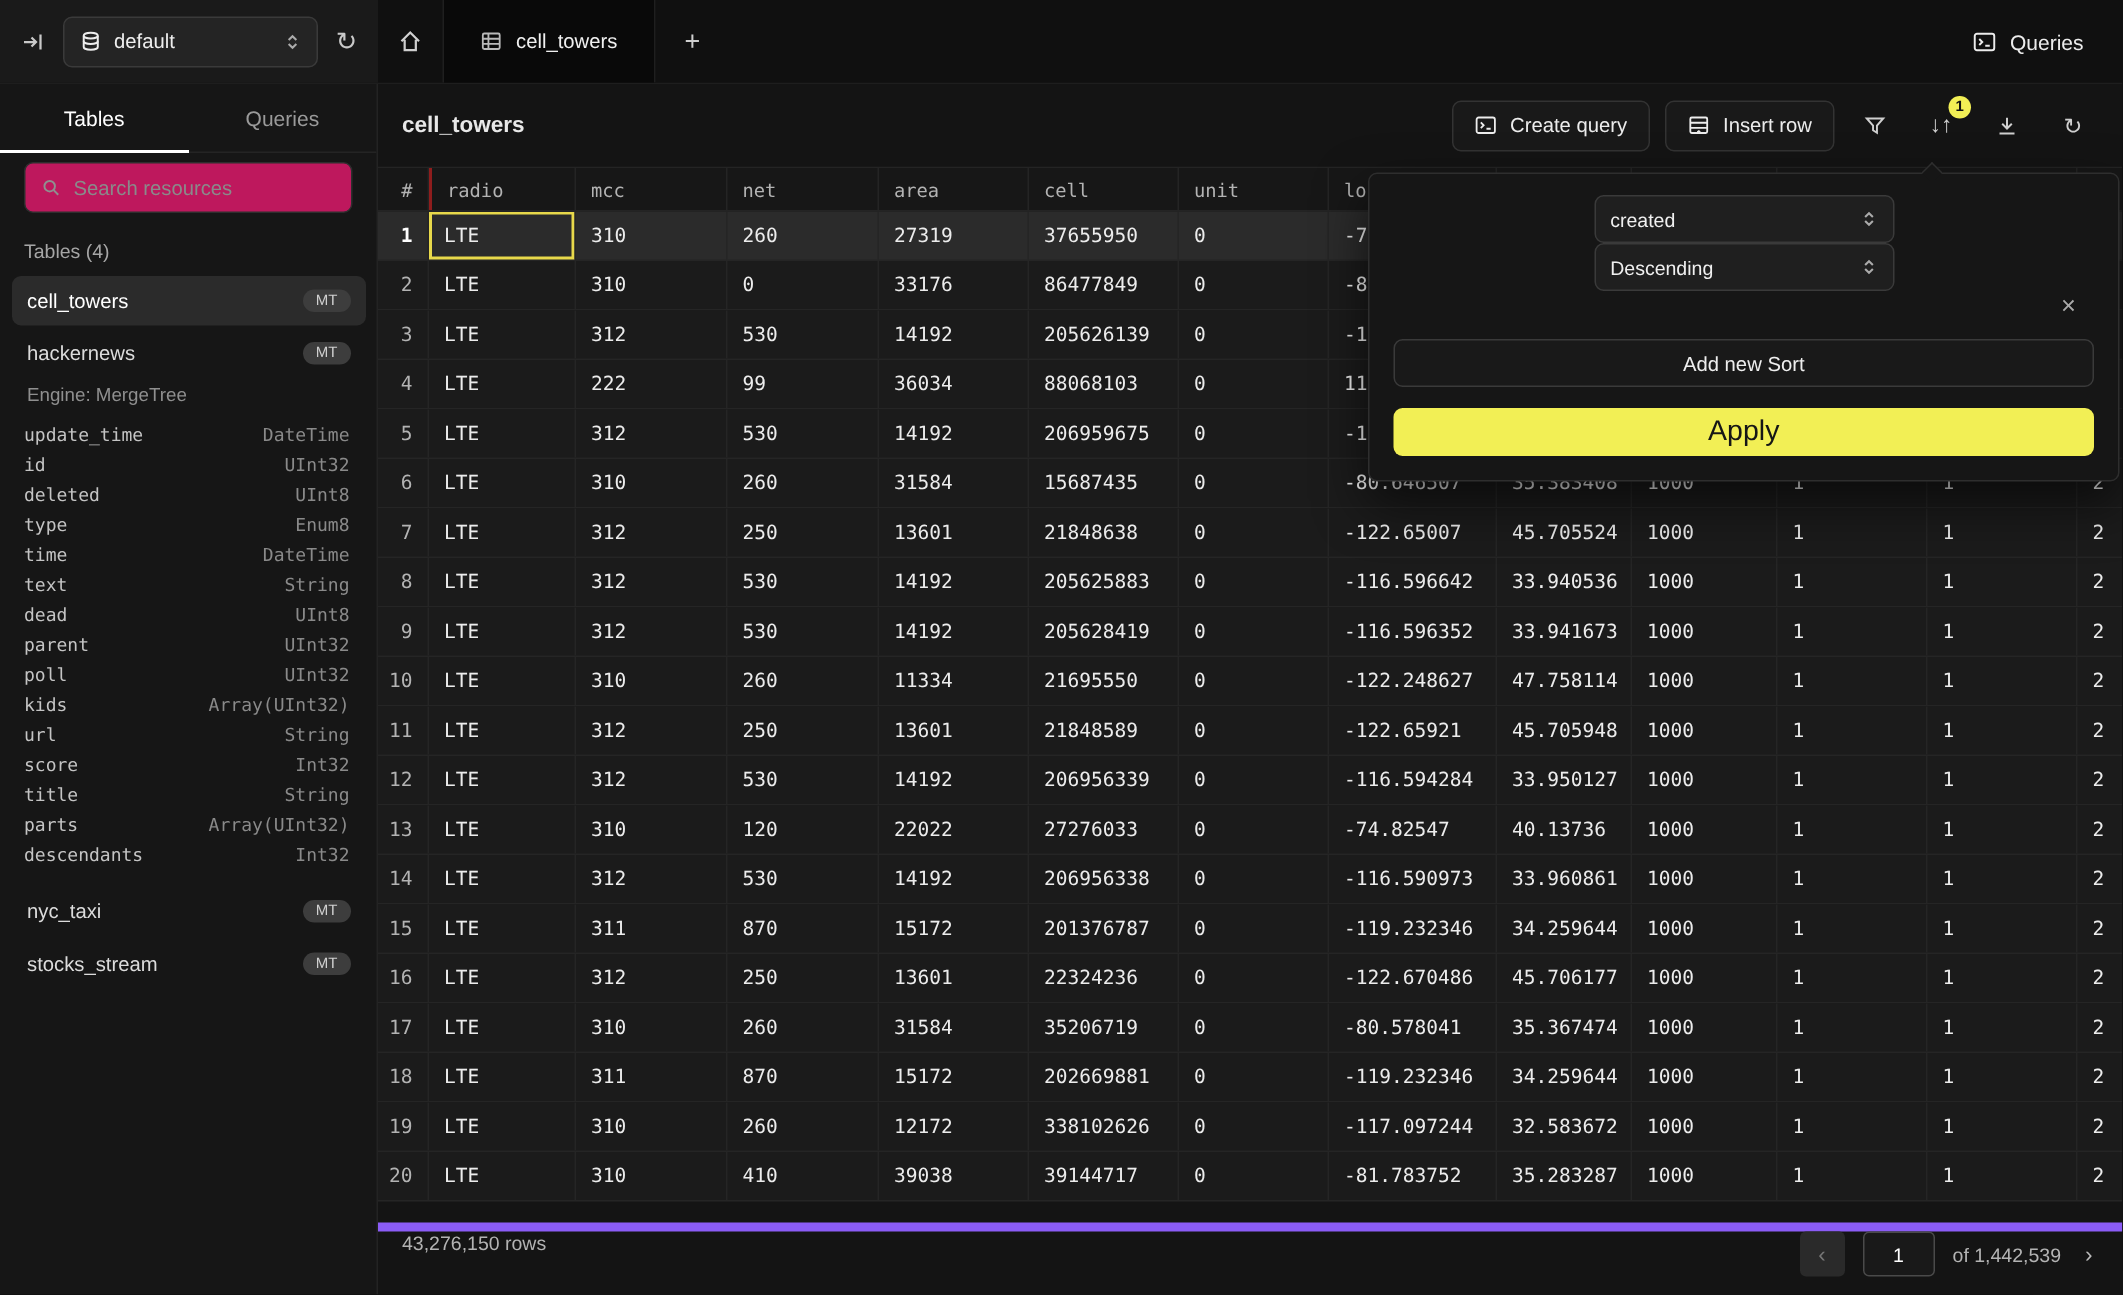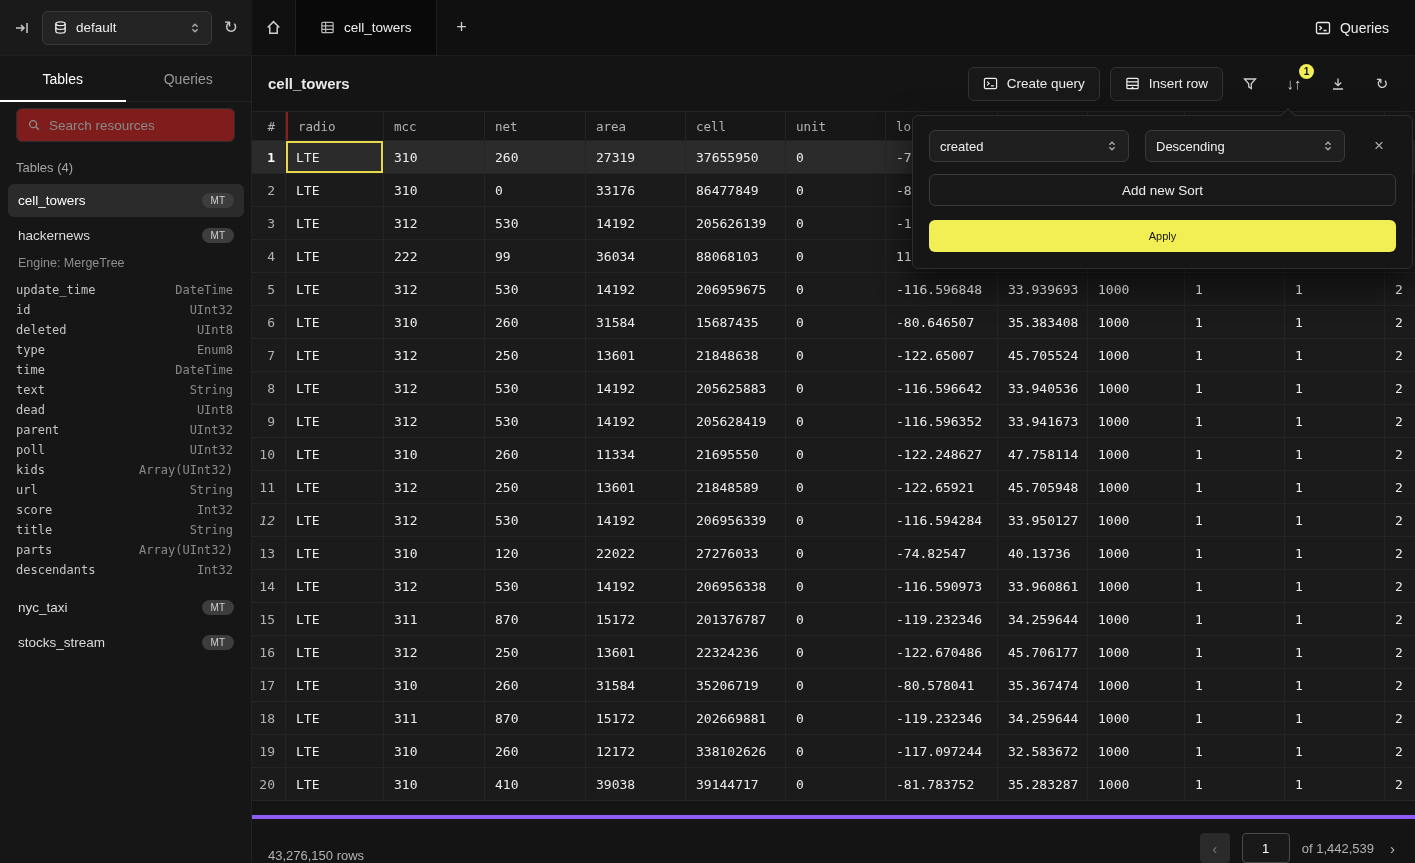--- a/index.html
+++ b/index.html
@@ -42,21 +42,21 @@
   .layout{display:flex;height:807px;}
 
   
   .sidebar{width:252px;background:var(--sidebar);border-right:1px solid #232323;display:flex;flex-direction:column;overflow:hidden;}
   .side-tabs{display:flex;height:46px;border-bottom:1px solid #242424;flex:none;}
   .side-tab{flex:1;background:none;border:none;color:#9a9a9a;font-size:14px;position:relative;}
   .side-tab.active{color:#fff;}
   .side-tab.active::after{content:"";position:absolute;left:0;right:0;bottom:-1px;height:2px;background:#fff;}
   .new-table{margin:14px 16px 8px;height:34px;background:var(--accent);color:#141414;border:none;border-radius:4px;
     display:flex;align-items:center;justify-content:center;gap:9px;font-size:14px;flex:none;}
-  .search{margin:6px 16px 12px;height:34px;background:#7f1d1d;border:1px solid #2e2e2e;border-radius:6px;
+  .search{margin:6px 16px 12px;height:34px;background:#be185d;border:1px solid #2e2e2e;border-radius:6px;
     display:flex;align-items:center;gap:8px;padding:0 10px;color:#8f8f8f;flex:none;}
   .search input{background:none;border:none;outline:none;color:#ddd;font-size:13.5px;width:100%;}
   .search input::placeholder{color:#8a8a8a;}
   .section-label{padding:6px 16px 8px;color:#a6a6a6;font-size:13px;}
   .table-item{margin:1px 8px;height:33px;display:flex;align-items:center;justify-content:space-between;
     padding:0 10px;border-radius:6px;color:#dcdcdc;font-size:13.5px;background:none;border:none;width:236px;}
   .table-item.active{background:#2b2b2b;color:#fff;}
   .badge{background:#3d3d3d;color:#cfcfcf;font-size:10px;padding:2px 9px;border-radius:9px;}
   .engine{padding:3px 18px 8px;color:#8f8f8f;font-size:12.5px;}
   .schema{padding:2px 0 10px;}
@@ -82,44 +82,44 @@
   .th.idx{justify-content:flex-end;}
   .th-radio{border-left:2px solid #8f1d1d;}
   .tr{display:flex;height:33px;background:var(--row);border-bottom:1px solid #252525;width:max-content;}
   .tr.selected{background:#2b2b2b;}
   .td{padding:0 10px;display:flex;align-items:center;font-family:var(--mono);font-size:13px;color:#ececec;
     border-right:1px solid #252525;flex:none;overflow:hidden;white-space:nowrap;}
   .td.idx{justify-content:flex-end;color:#b3b3b3;}
   .tr.selected .td.idx{color:#fff;font-weight:700;}
   .td.focus{box-shadow:inset 0 0 0 2px #e8d94b;}
 
-  .footer{height:48px;border-top:4px solid #8b5cf6;display:flex;align-items:flex-end;padding:0 16px;
+  .footer{height:48px;border-top:6px solid #8b5cf6;display:flex;align-items:flex-start;padding:0 16px;
     color:#b3b3b3;font-size:13px;margin-top:auto;flex:none;}
   .pager{margin-left:auto;display:flex;align-items:center;gap:12px;}
   .pg-prev{width:30px;height:30px;background:#2a2a2a;border:none;border-radius:4px;color:#777;font-size:15px;}
   .pg-input{width:48px;height:30px;background:#191919;border:1px solid #4a4a4a;border-radius:4px;color:#fff;
     text-align:center;font-size:13px;outline:none;}
   .pg-next{background:none;border:none;color:#bbb;font-size:15px;padding:0 4px;}
 
   
   .popup{position:absolute;top:59px;left:660px;right:2px;background:#161616;border:1px solid #2e2e2e;border-radius:6px;
     box-shadow:0 14px 34px rgba(0,0,0,.6);padding:14px 16px 16px;z-index:5;}
   .caret{position:absolute;top:-6px;left:370px;width:10px;height:10px;background:#161616;
     border-left:1px solid #2e2e2e;border-top:1px solid #2e2e2e;transform:rotate(45deg);}
   .popup-heads{display:flex;margin-bottom:10px;}
   .popup-heads span{font-size:13.5px;font-weight:700;color:#fff;}
   .popup-heads span:first-child{width:216px;}
-  .popup-selects{display:flex;gap:16px;align-items:center;}
+  .popup-selects{display:flex;align-items:center;flex-direction:column;}
   .select{width:200px;height:32px;background:#1f1f1f;border:1px solid #3a3a3a;border-radius:6px;
     display:flex;align-items:center;justify-content:space-between;padding:0 10px;font-size:13px;color:#f0f0f0;}
   .select .chev{color:#aaa;}
   .popup-close{margin-left:auto;margin-right:12px;background:none;border:none;color:#aaa;font-size:17px;}
   .popup-buttons{display:flex;gap:14px;margin-top:12px;flex-direction:column;}
   .add-sort{height:32px;padding:0 14px;background:#191919;border:1px solid #3a3a3a;border-radius:6px;color:#eee;font-size:13.5px;}
-  .apply{height:32px;padding:0 18px;background:var(--accent);border:none;border-radius:6px;color:#161616;font-size:11px;}
+  .apply{height:32px;padding:0 18px;background:var(--accent);border:none;border-radius:6px;color:#161616;font-size:19px;}
 </style>
 </head>
 <body>
 
 <div class="topbar">
   <div class="topbar-left">
     <button class="collapse-btn">
       <span>
         <svg width="16" height="16" viewBox="0 0 16 16" fill="none" stroke="currentColor" stroke-width="1.5">
           <path d="M2 8h8M7 5l3 3-3 3M13 3v10"></path>
@@ -498,21 +498,21 @@
             <div class="td" style="width: 100px;">21848589</div>
             <div class="td" style="width: 100px;">0</div>
             <div class="td" style="width: 112px;">-122.65921</div>
             <div class="td" style="width: 90px;">45.705948</div>
             <div class="td" style="width: 97px;">1000</div>
             <div class="td" style="width: 100px;">1</div>
             <div class="td" style="width: 100px;">1</div>
             <div class="td" style="width: 120px;">2</div>
           </div>
           <div class="tr">
-            <div class="td idx" style="width: 34px; font-style: italic;">12</div>
+            <div class="td idx" style="width: 34px;">12</div>
             <div class="td" style="width: 98px;">LTE</div>
             <div class="td" style="width: 101px;">312</div>
             <div class="td" style="width: 101px;">530</div>
             <div class="td" style="width: 100px;">14192</div>
             <div class="td" style="width: 100px;">206956339</div>
             <div class="td" style="width: 100px;">0</div>
             <div class="td" style="width: 112px;">-116.594284</div>
             <div class="td" style="width: 90px;">33.950127</div>
             <div class="td" style="width: 97px;">1000</div>
             <div class="td" style="width: 100px;">1</div>

